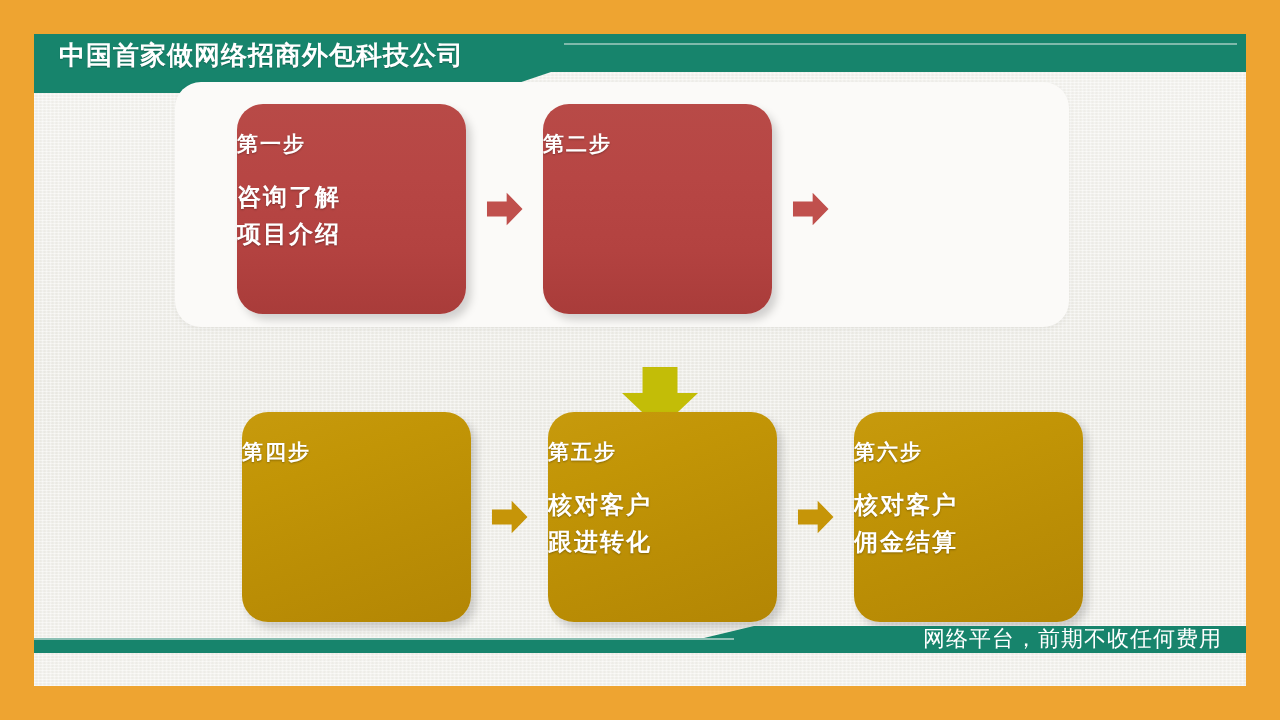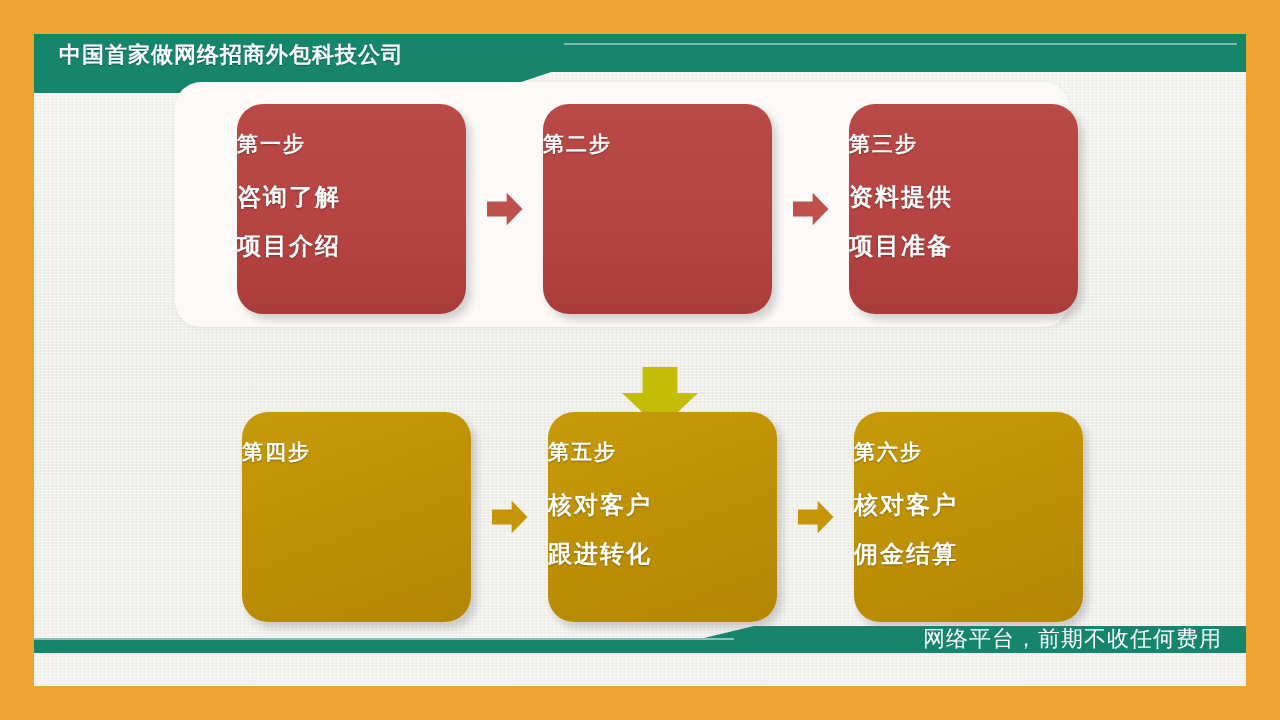--- a/index.html
+++ b/index.html
@@ -74,21 +74,21 @@
     background: #17846c;
     clip-path: polygon(0 0, 520px 0, 455px 100%, 0 100%);
   }
   #header-title {
     position: absolute;
     left: 25px;
     top: 4px;
     height: 34px;
     line-height: 34px;
     color: #ffffff;
-    font-size: 22px;
+    font-size: 26px;
     font-weight: bold;
     letter-spacing: 1px;
     white-space: nowrap;
     text-shadow: 0 1px 1px rgba(0,0,0,0.25);
     z-index: 4;
   }
 
   
   #footer-band {
     position: absolute;
@@ -168,21 +168,21 @@
     font-size: 21px;
     font-weight: bold;
     letter-spacing: 2px;
     text-shadow: 0 1px 2px rgba(0,0,0,0.3);
   }
   .step-lines {
     margin-top: 26px;
     display: flex;
     flex-direction: column;
     align-items: center;
-    gap: 24px;
+    gap: 12px;
   }
   .step-line {
     color: #ffffff;
     font-size: 24px;
     font-weight: bold;
     letter-spacing: 2px;
     text-shadow: 0 1px 2px rgba(0,0,0,0.3);
     line-height: 1.05;
   }
 
@@ -246,27 +246,20 @@
       </div>
 
       <div class="step-card red">
         <div class="step-title">第二步</div>
       </div>
 
       <div class="arrow-h">
         <div class="glyph arrow-shape arrow-red"></div>
       </div>
 
-      <div class="step-card red">
-        <div class="step-title">第三步</div>
-        <div class="step-lines">
-          <div class="step-line">资料提供</div>
-          <div class="step-line">项目准备</div>
-        </div>
-      </div>
 
     </div>
 
     <div id="arrow-down"></div>
 
     <div id="row2" class="flow-row">
 
       <div class="step-card gold">
         <div class="step-title">第四步</div>
       </div>

